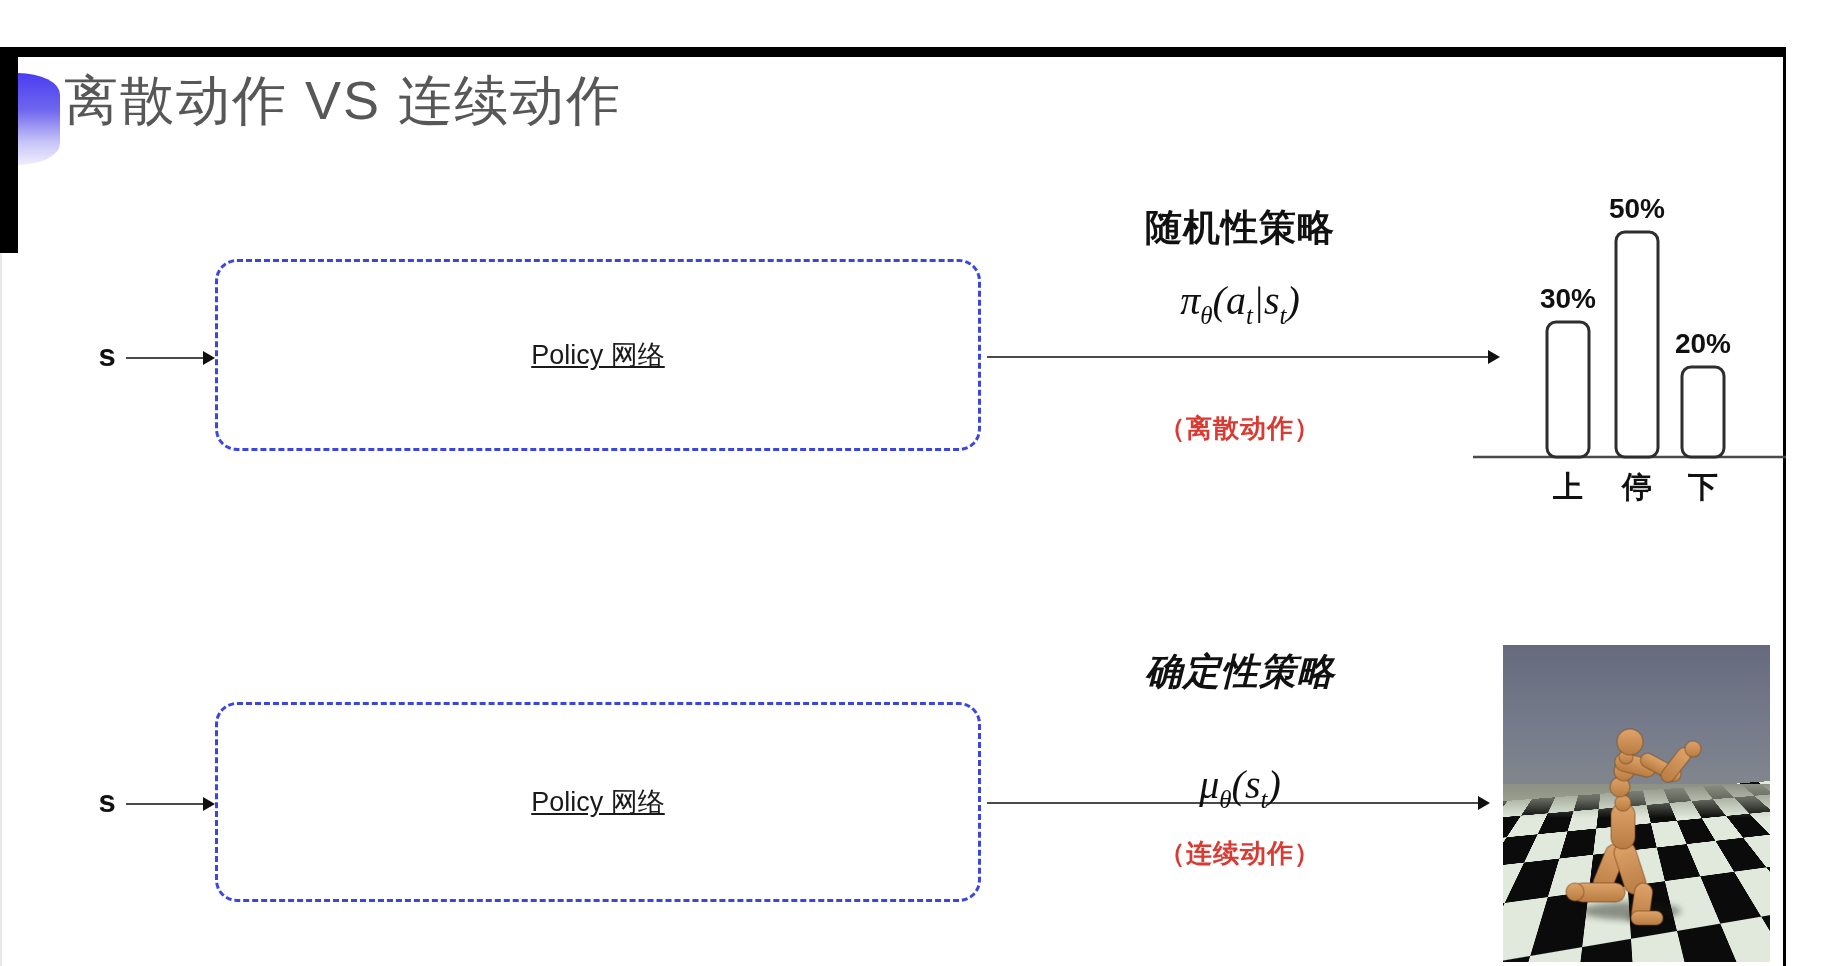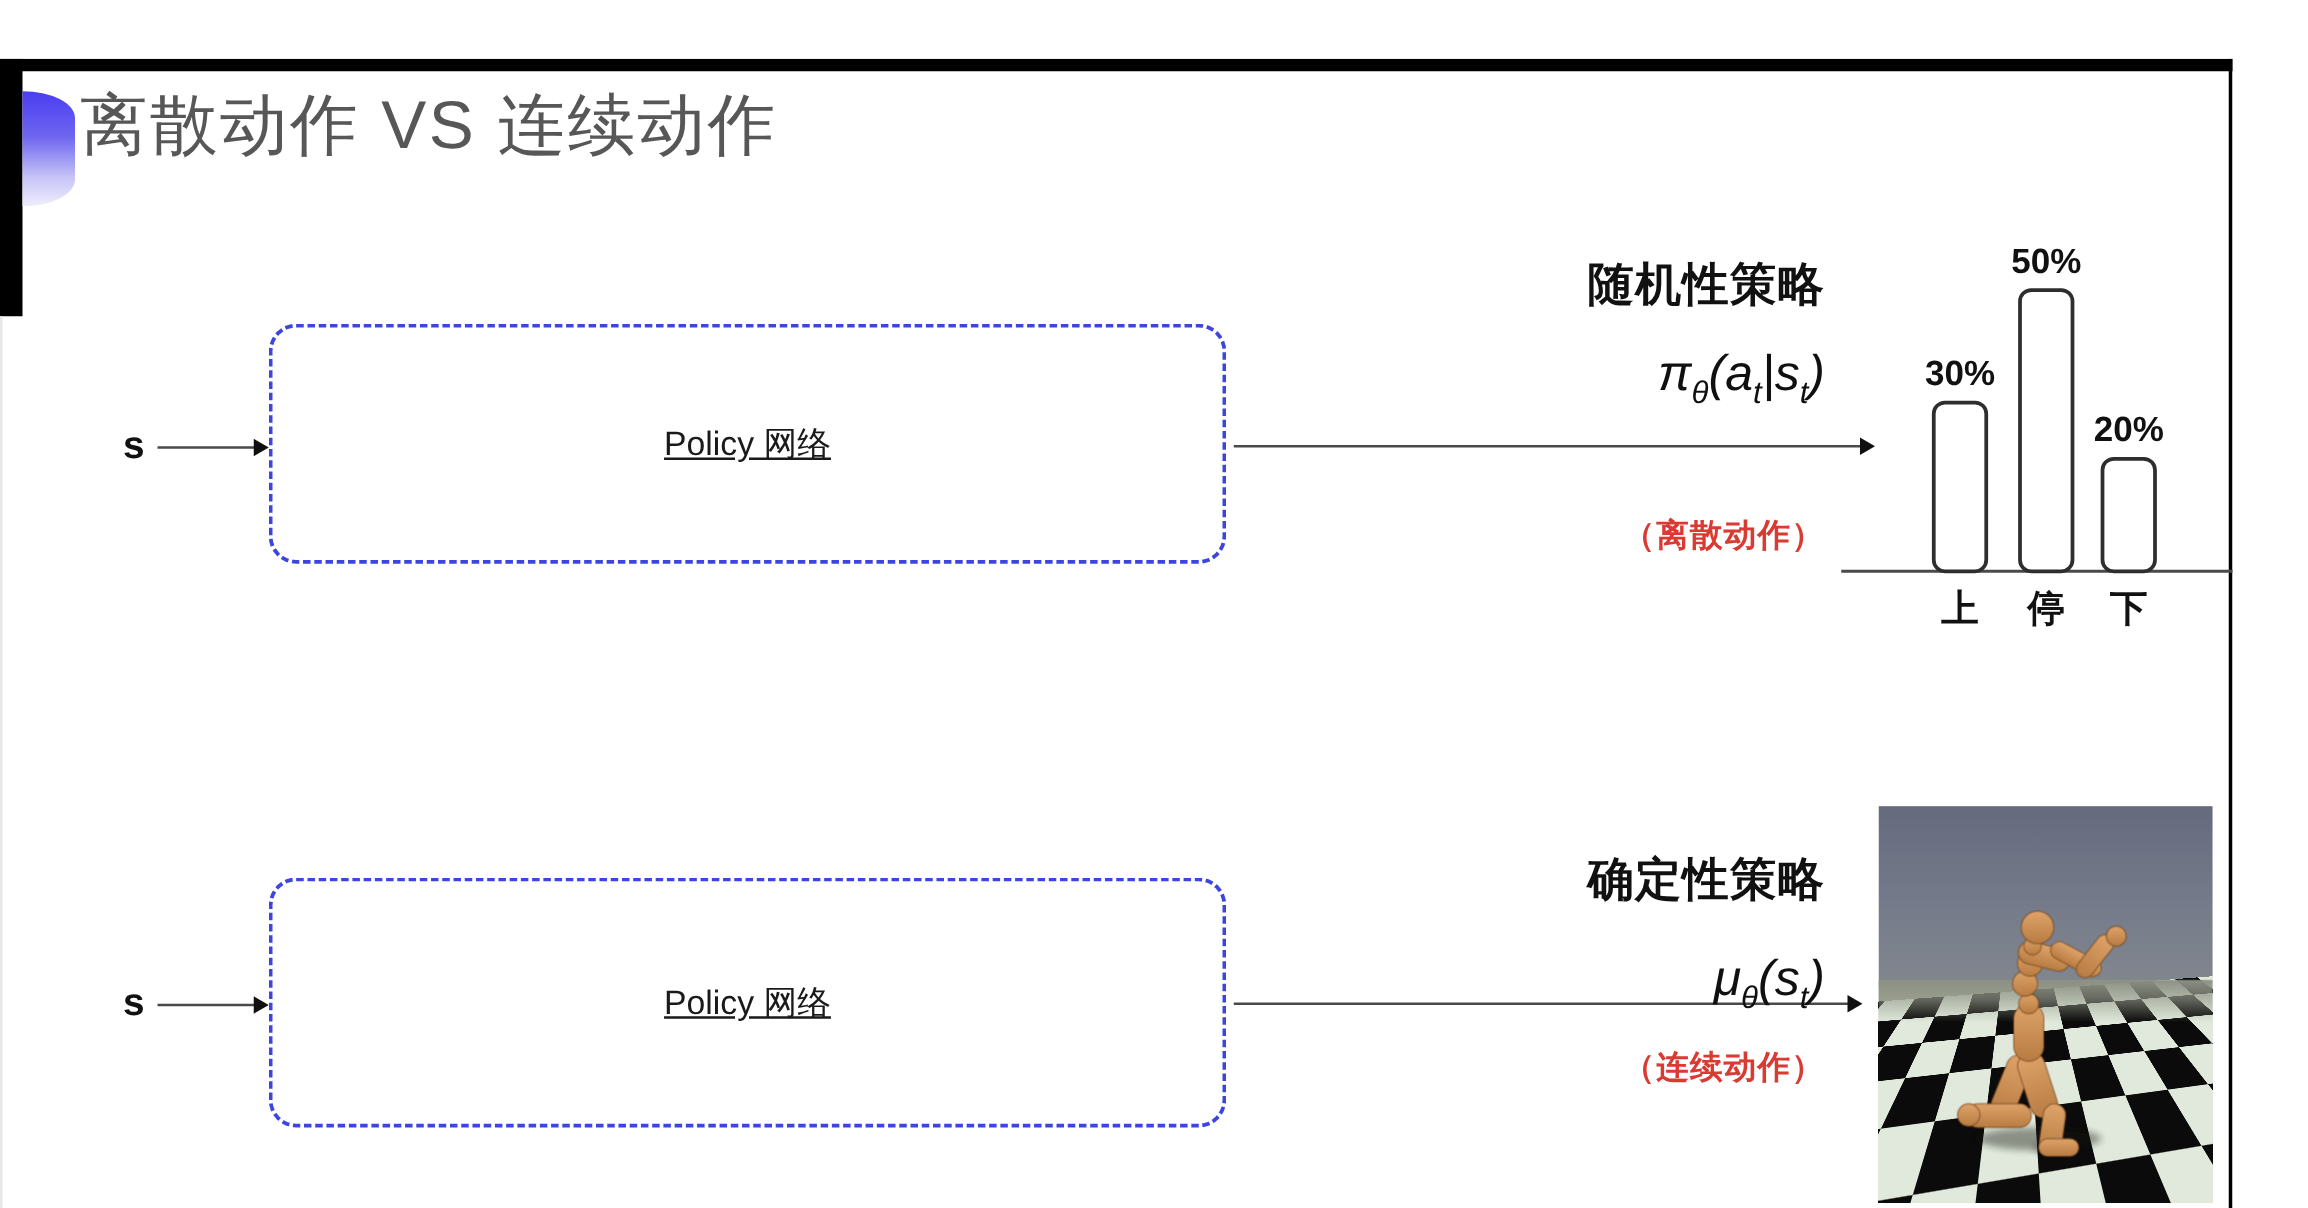--- a/index.html
+++ b/index.html
@@ -39,25 +39,25 @@
   
   .arrow{position:absolute;height:2px;background:#4a4a4a;}
   .arrow::after{content:"";position:absolute;right:-11px;top:-6px;width:0;height:0;
     border-left:12px solid #101010;border-top:7px solid transparent;border-bottom:7px solid transparent;}
   .arrow.in1{left:126px;top:310px;width:78px;}
   .arrow.in2{left:126px;top:756px;width:78px;}
   .arrow.out1{left:987px;top:309px;width:502px;}
   .arrow.out2{left:987px;top:755px;width:492px;}
 
   
-  .anno{position:absolute;left:1020px;width:440px;text-align:right;color:#111;}
+  .anno{position:absolute;left:1020px;width:440px;text-align:center;color:#111;}
   .policy-name{font-size:37px;font-weight:600;letter-spacing:1px;}
   .anno.name1{top:156px;}
-  .anno.name2{top:632px;}
-  .formula{font-family:Liberation Sans, sans-serif;font-style:italic;font-size:40px;color:#101010;}
+  .anno.name2{top:600px;font-style:italic;}
+  .formula{font-family:Liberation Serif, serif;font-style:italic;font-size:40px;color:#101010;}
   .formula sub{font-size:25px;font-style:italic;vertical-align:-10px;letter-spacing:0;}
   .anno.f1{top:230px;}
   .anno.f2{top:714px;}
   .action-note{font-size:26px;font-weight:600;color:var(--note-red,#d93a32);letter-spacing:1px;}
   .anno.note1{top:364px;}
   .anno.note2{top:789px;}
 
   
   .prob-chart{position:absolute;left:1460px;top:90px;width:380px;height:370px;}
   .prob-chart text{font-family:"Liberation Sans",sans-serif;}

